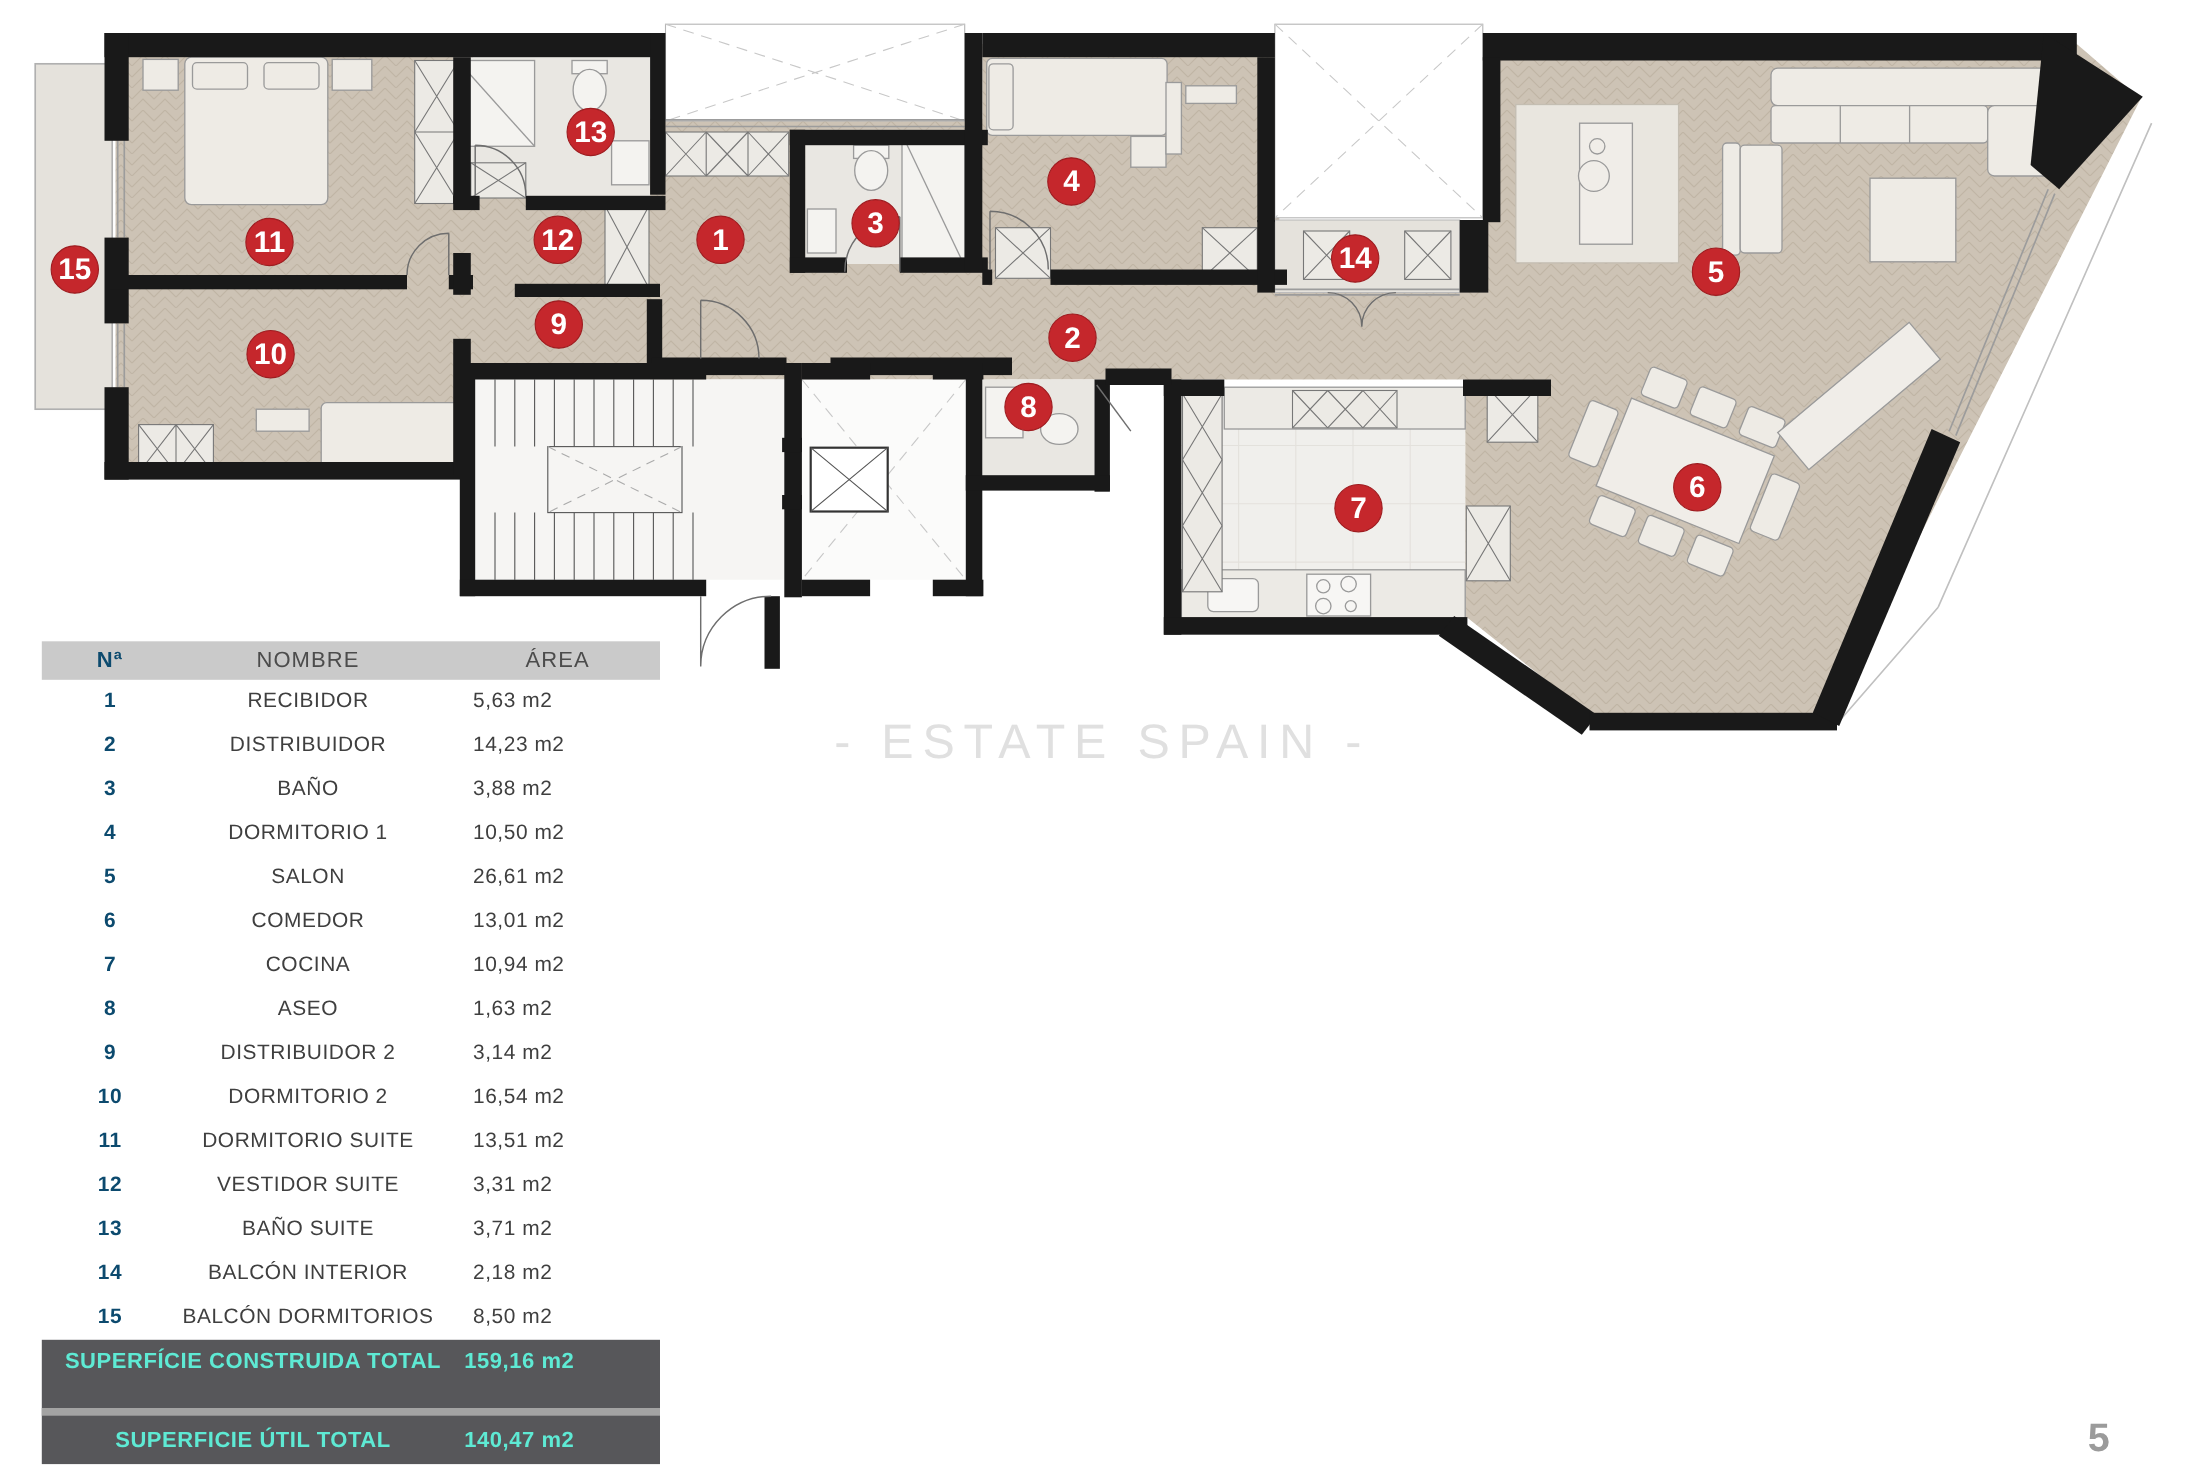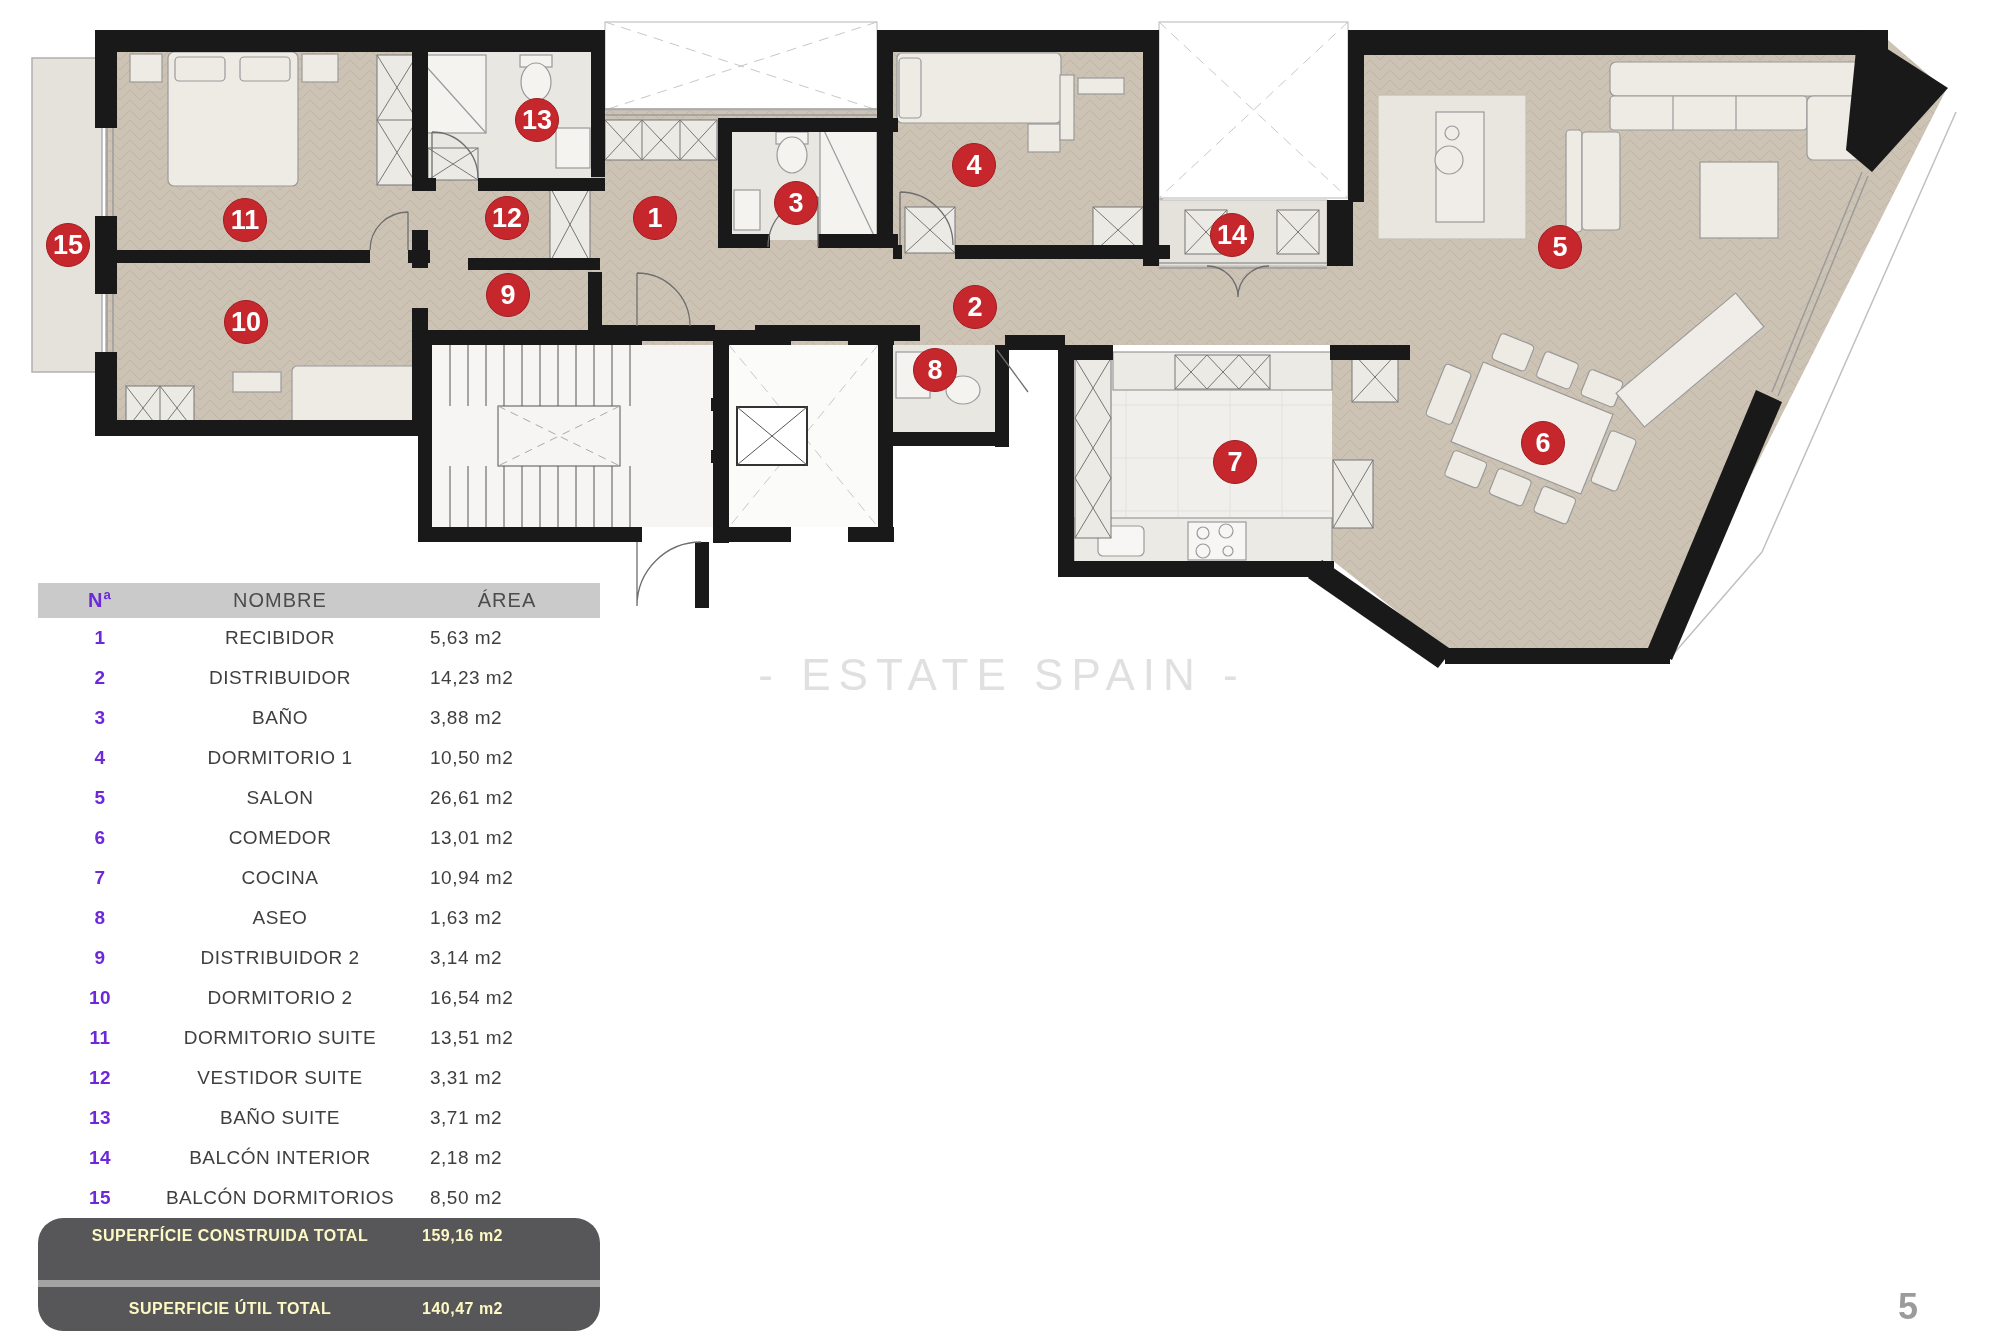--- a/index.html
+++ b/index.html
@@ -11,24 +11,24 @@
           border:1px solid #9e1c20;color:#fff;font-weight:bold;font-size:27px;
           display:flex;align-items:center;justify-content:center;
           transform:translate(-50%,-50%);line-height:1;}
   
   .area-table{position:absolute;left:38px;top:583px;width:562px;font-size:19px;color:#3f3f3f;}
   .t-header{height:35px;background:#cacaca;display:grid;grid-template-columns:92px 1fr 170px;
             align-items:center;color:#4c4c4c;font-size:20px;letter-spacing:1px;}
   .t-header span{text-align:center;}
   .t-header .t-area{text-align:center;padding-right:16px;}
   .t-row{height:40px;display:grid;grid-template-columns:92px 1fr 170px;align-items:center;letter-spacing:0.5px;}
-  .t-num{text-align:center;color:#6d28d9;font-weight:bold;margin-left:32px;}
+  .t-num{text-align:center;color:#0c4a6e;font-weight:bold;margin-left:32px;}
   .t-name{text-align:center;}
   .t-area{text-align:left;padding-right:16px;}
-  .totals{width:562px;background:#57575a;color:#fef9c3;font-weight:bold;font-size:16px;letter-spacing:0.5px;border-radius:25px;}
+  .totals{width:562px;background:#57575a;color:#5eead4;font-weight:bold;font-size:20px;letter-spacing:0.5px;}
   .total-row{display:grid;grid-template-columns:1fr 178px;}
   .total-row .tl{text-align:center;}
   .total-row .tv{padding-right:16px;}
   .total-row.first{height:62px;align-items:start;padding-top:9px;box-sizing:border-box;}
   .total-row.second{height:44px;align-items:center;border-top:7px solid #a3a3a3;}
   .watermark{position:absolute;left:1002px;top:650px;transform:translateX(-50%);
              font-size:44px;letter-spacing:8px;color:#e0e0e0;white-space:nowrap;}
   .page-number{position:absolute;left:1898px;top:1286px;font-size:36px;font-weight:bold;color:#9b9b9b;}
 </style>
 </head>

